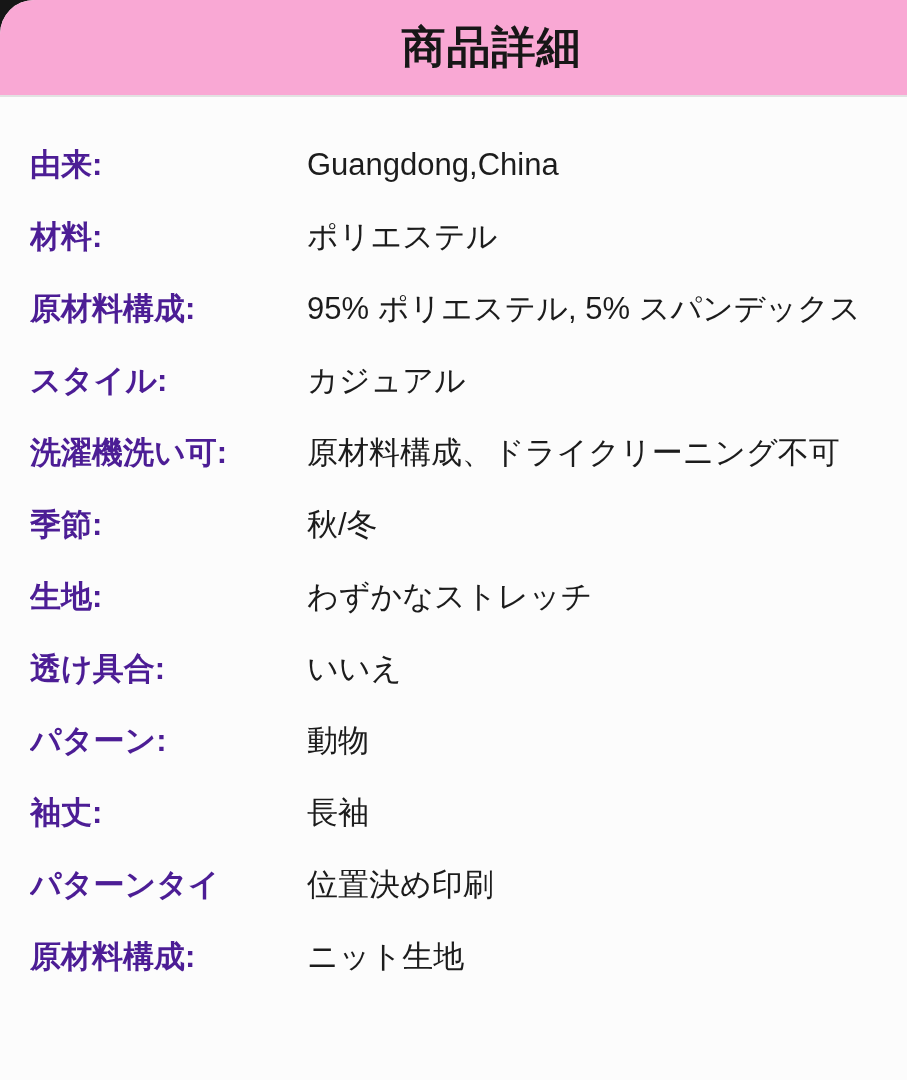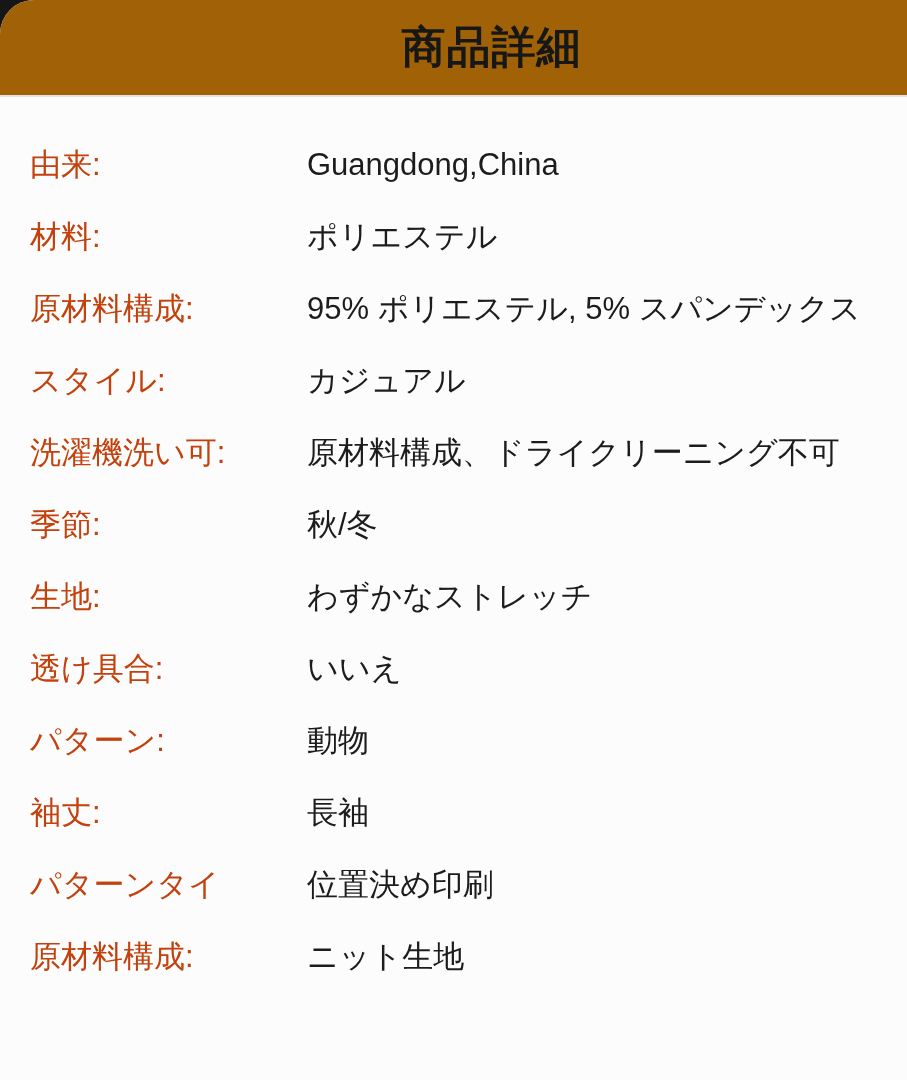--- a/index.html
+++ b/index.html
@@ -14,21 +14,21 @@
     width: 907px; height: 1080px;
     background: #fcfcfc;
     border-top-left-radius: 34px;
     overflow: hidden;
   }
   .sheet-header {
     height: 97px;
     display: flex;
     align-items: center;
     justify-content: center;
-    background: #a16207;
+    background: #f9a8d4;
     border-bottom: 2px solid #e2e2e2;
   }
   .sheet-title {
     font-size: 44px;
     font-weight: 700;
     color: #171717;
     letter-spacing: 1px;
     transform: translateX(38px); 
     white-space: nowrap;
   }
@@ -37,22 +37,22 @@
   }
   .detail-row {
     height: 72px;
     display: flex;
     align-items: center;
   }
   .detail-label {
     flex: 0 0 277px;
     width: 277px;
     font-size: 31px;
-    font-weight: 400;
-    color: #c2410c;
+    font-weight: 700;
+    color: #4c1d95;
     white-space: nowrap;
     overflow: hidden;
   }
   .detail-value {
     font-size: 31px;
     font-weight: 400;
     color: #1c1c1c;
     white-space: nowrap;
   }
 </style>

